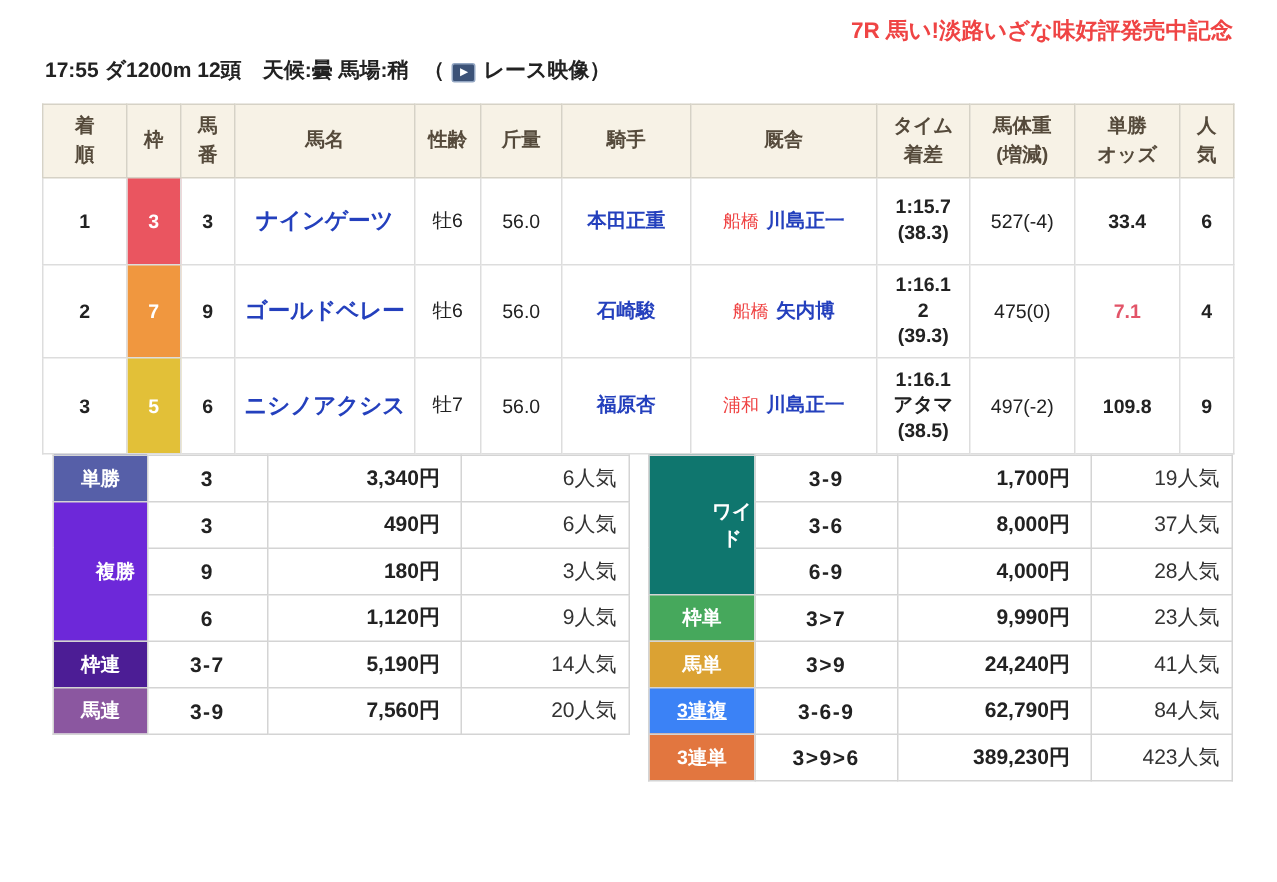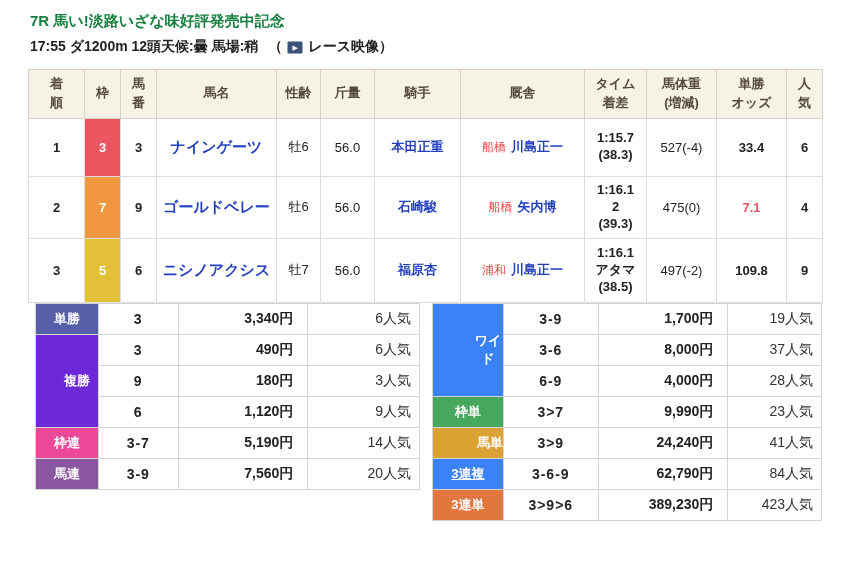--- a/index.html
+++ b/index.html
@@ -4,25 +4,25 @@
 <style>
   * { box-sizing: border-box; }
   body {
     margin: 0; width: 851px; height: 588px; overflow: hidden;
     background: #ffffff; color: #222;
     font-family: "Liberation Sans", "DejaVu Sans", sans-serif;
   }
   .page { padding: 2px 29px 0 28px; }
 
   .race-title {
-    color: #15803d; font-size: 15px; font-weight: bold;
-    margin: 9px 0 7px 2px; line-height: 20px;
+    color: #ef4444; font-size: 15px; font-weight: bold;
+    margin: 9px 0 7px 2px; line-height: 20px; text-align: right;
   }
   .race-info { font-size: 14px; font-weight: bold; color: #222; margin: 0 0 13px 2px; }
-  .race-info .gap { margin-left: 0; }
+  .race-info .gap { margin-left: 14px; }
   .video-wrap { margin-left: 10px; cursor: pointer; }
   .video-icon {
     display: inline-block; width: 16px; height: 13px; background: #3c5277;
     color: #fff; font-size: 7px; line-height: 12px; text-align: center;
     border-radius: 2px; border: 1px solid #93a6c2; vertical-align: 1px; margin: 0 5px;
   }
 
   table.results { border-collapse: collapse; width: 794px; table-layout: fixed; border: 1px solid #c6c6c6; }
   .results th {
     background: #f7f2e6; color: #554a3b; font-size: 13px; font-weight: bold;
@@ -216,21 +216,21 @@
         <td class="combo">9</td>
         <td class="price">180円</td>
         <td class="ninki">3人気</td>
       </tr>
       <tr>
         <td class="combo">6</td>
         <td class="price">1,120円</td>
         <td class="ninki">9人気</td>
       </tr>
       <tr>
-        <td class="lab" style="background-color: #ec4899;">枠連</td>
+        <td class="lab" style="background-color: #4c1d95;">枠連</td>
         <td class="combo">3-7</td>
         <td class="price">5,190円</td>
         <td class="ninki">14人気</td>
       </tr>
       <tr>
         <td class="lab" style="background-color: rgb(139, 87, 160);">馬連</td>
         <td class="combo">3-9</td>
         <td class="price">7,560円</td>
         <td class="ninki">20人気</td>
       </tr>
@@ -239,21 +239,21 @@
 
     <table class="pay">
       <colgroup>
           <col style="width:71px">
           <col style="width:95px">
           <col style="width:130px">
           <col style="width:94px">
         </colgroup>
       <tbody>
           <tr>
-        <td class="lab" rowspan="3" style="background-color: #3b82f6; padding-left: 40px;">ワイド</td>
+        <td class="lab" rowspan="3" style="background-color: #0f766e; padding-left: 40px;">ワイド</td>
         <td class="combo">3-9</td>
         <td class="price">1,700円</td>
         <td class="ninki">19人気</td>
       </tr>
       <tr>
         <td class="combo">3-6</td>
         <td class="price">8,000円</td>
         <td class="ninki">37人気</td>
       </tr>
       <tr>
@@ -261,21 +261,21 @@
         <td class="price">4,000円</td>
         <td class="ninki">28人気</td>
       </tr>
       <tr>
         <td class="lab" style="background-color: rgb(70, 168, 92);">枠単</td>
         <td class="combo">3&gt;7</td>
         <td class="price">9,990円</td>
         <td class="ninki">23人気</td>
       </tr>
       <tr>
-        <td class="lab" style="background-color: rgb(219, 162, 51); text-align: right;">馬単</td>
+        <td class="lab" style="background-color: rgb(219, 162, 51);">馬単</td>
         <td class="combo">3&gt;9</td>
         <td class="price">24,240円</td>
         <td class="ninki">41人気</td>
       </tr>
       <tr>
         <td class="lab" style="background-color: #3b82f6; text-decoration: underline;">3連複</td>
         <td class="combo">3-6-9</td>
         <td class="price">62,790円</td>
         <td class="ninki">84人気</td>
       </tr>

